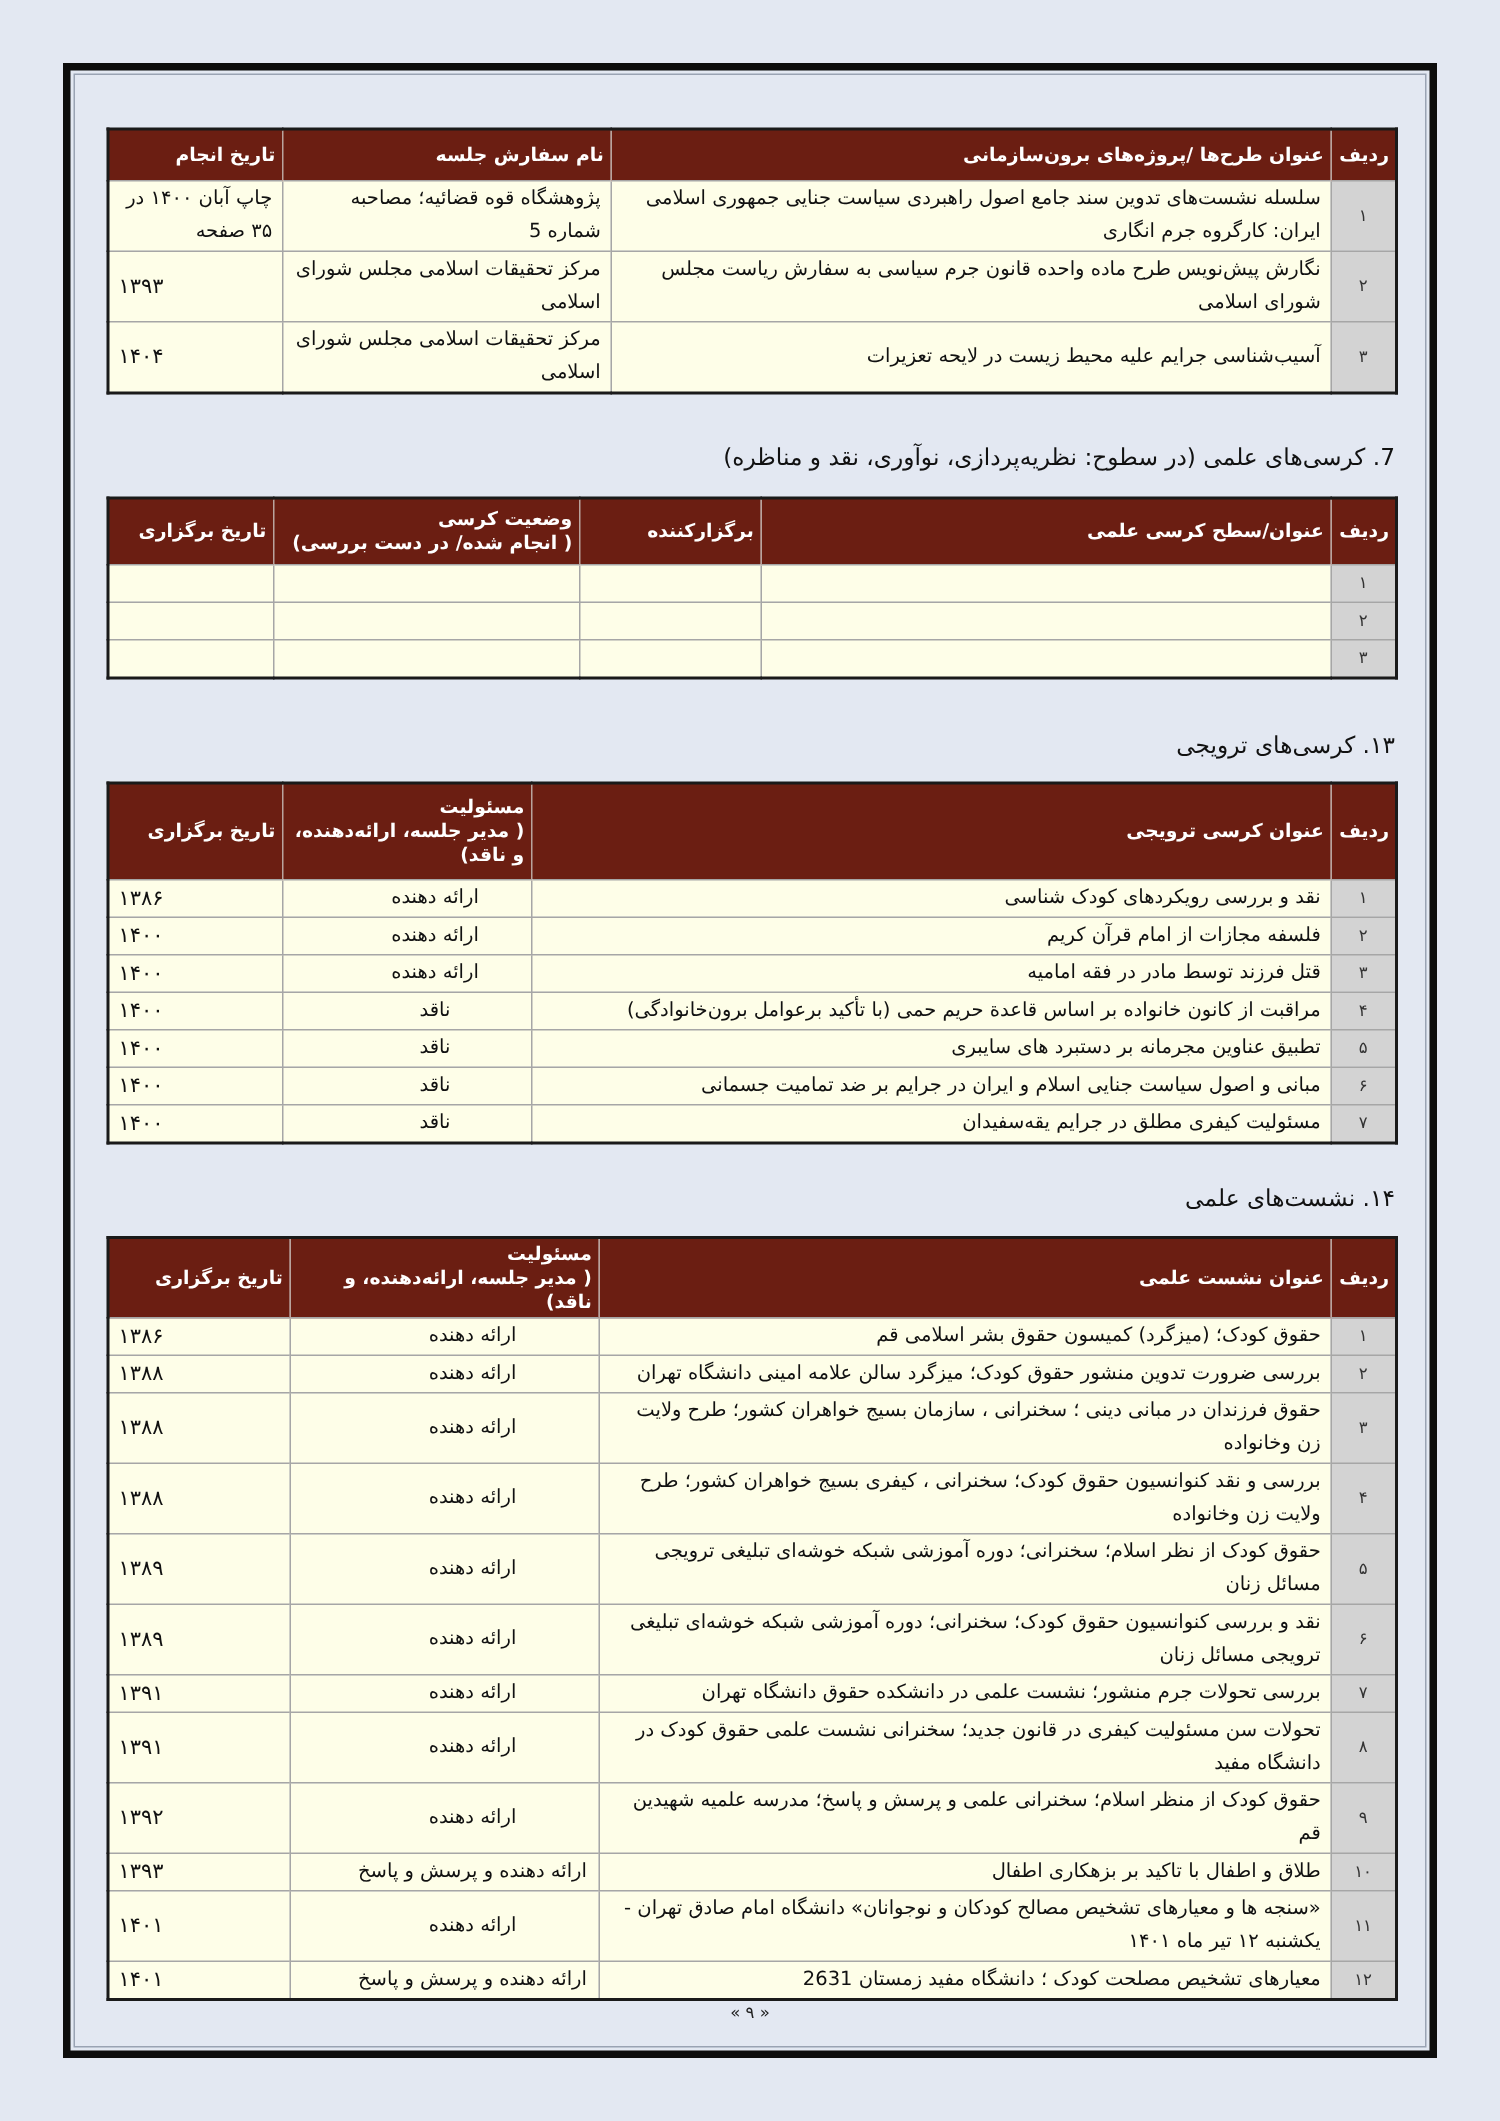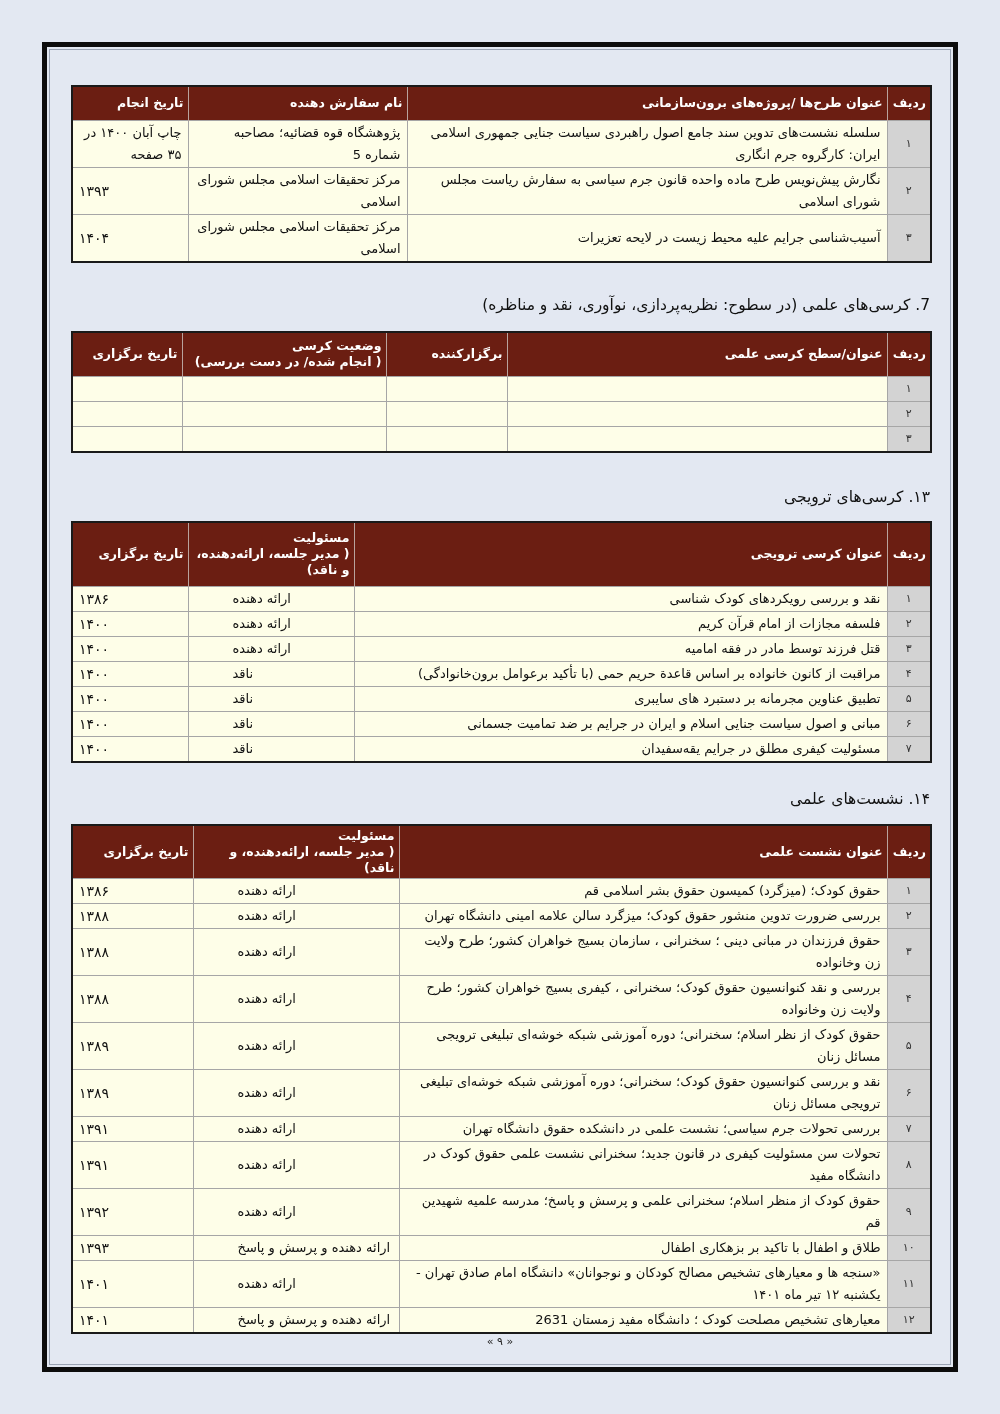--- a/index.html
+++ b/index.html
@@ -24,21 +24,21 @@
     background:#6b1e12; color:#fff; font-weight:bold; font-size:12.5px;
     border-left:1px solid #b9a39d; padding:2px 4px; text-align:right; line-height:16px;
   }
   th:last-child { border-left:none; }
   td {
     background:#fefee8; border:1px solid #a6a6a6; font-size:13px; color:#111;
     padding:1px 6px; line-height:22px; vertical-align:middle; text-align:right;
   }
   td.num { background:#d3d3d3; text-align:center; font-size:11px; color:#333; }
   td.date { text-align:left; font-size:14px; }
-  td.resp { text-align:left;padding-left:44px; }
+  td.resp { text-align:center;padding-left:44px; }
   .section-title {
     position:absolute; right:70px; font-size:15.5px; color:#111; direction:rtl;
   }
   .page-num { position:absolute; left:0; right:0; top:1335px; text-align:center; font-size:11px; color:#222; }
 </style>
 </head>
 <body>
 
 <div class="frame-outer"></div>
 <div class="frame-inner"></div>
@@ -47,21 +47,21 @@
   <colgroup>
       <col style="width:44px">
       <col style="width:480px">
       <col style="width:219px">
       <col style="width:116px">
     </colgroup>
   <thead>
     <tr style="height:34px;">
       <th>ردیف</th>
       <th>عنوان طرح‌ها /پروژه‌های برون‌سازمانی</th>
-      <th>نام سفارش دهنده</th>
+      <th>نام سفارش جلسه</th>
       <th>تاریخ انجام</th>
     </tr>
   </thead>
   <tbody>
     <tr style="height:46px;">
       <td class="num">۱</td>
       <td>سلسله نشست‌های تدوین سند جامع اصول راهبردی سیاست جنایی جمهوری اسلامی ایران: کارگروه جرم انگاری</td>
       <td>پژوهشگاه قوه قضائیه؛ مصاحبه شماره 5</td>
       <td>چاپ آبان ۱۴۰۰ در ۳۵ صفحه</td>
     </tr>
@@ -242,21 +242,21 @@
         <td class="date">۱۳۸۹</td>
       </tr>
       <tr>
         <td class="num">۶</td>
         <td>نقد و بررسی کنوانسیون حقوق کودک؛ سخنرانی؛ دوره آموزشی شبکه خوشه‌ای تبلیغی ترویجی مسائل زنان</td>
         <td class="resp">ارائه دهنده</td>
         <td class="date">۱۳۸۹</td>
       </tr>
       <tr>
         <td class="num">۷</td>
-        <td>بررسی تحولات جرم سیاسی؛ نشست علمی در دانشکده حقوق دانشگاه تهران</td>
+        <td>بررسی تحولات جرم منشور؛ نشست علمی در دانشکده حقوق دانشگاه تهران</td>
         <td class="resp">ارائه دهنده</td>
         <td class="date">۱۳۹۱</td>
       </tr>
       <tr>
         <td class="num">۸</td>
         <td>تحولات سن مسئولیت کیفری در قانون جدید؛ سخنرانی نشست علمی حقوق کودک در دانشگاه مفید</td>
         <td class="resp">ارائه دهنده</td>
         <td class="date">۱۳۹۱</td>
       </tr>
       <tr>

